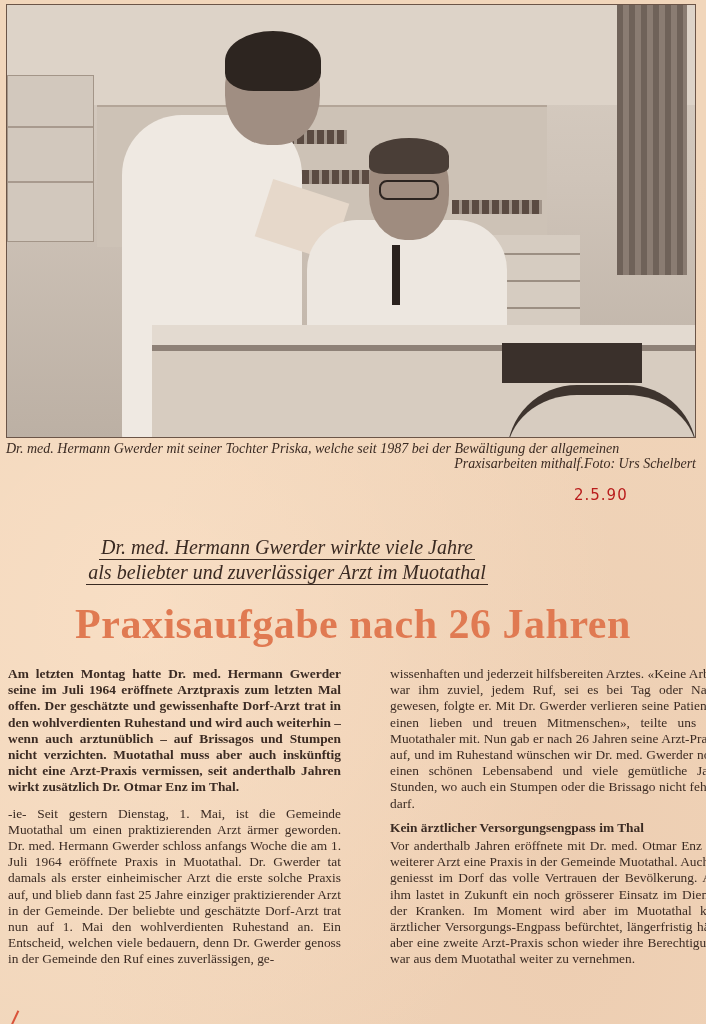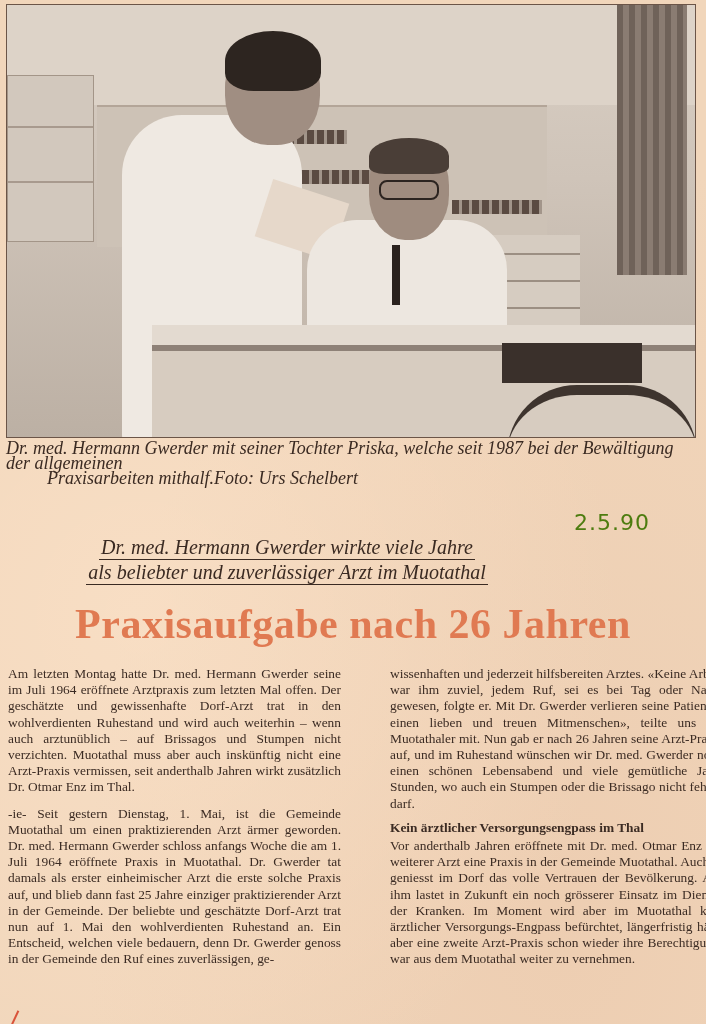--- a/index.html
+++ b/index.html
@@ -42,46 +42,46 @@
     .photo .glasses { position:absolute; left:372px; top:175px; width:56px; height:16px; border:2px solid #2c2420; border-radius:8px; }
     .photo .tie { position:absolute; left:385px; top:240px; width:8px; height:60px; background:#2a221e; }
     .photo .desk { position:absolute; left:145px; top:340px; width:560px; height:95px; background:#d7ccc0; border-top:6px solid #8e8177; }
     .photo .desk-top { position:absolute; left:145px; top:320px; width:560px; height:24px; background:#e3dad0; }
     .photo .box { position:absolute; left:495px; top:338px; width:140px; height:40px; background:#3a302b; }
     .photo .chair { position:absolute; left:500px; top:380px; width:190px; height:60px; border-top:10px solid #3e342e; border-radius:80px 80px 0 0; }
     .photo .paper-sheet { position:absolute; left:255px; top:185px; width:80px; height:60px; background:#e6d8ca; transform: rotate(18deg); }
 
     .caption {
       position:absolute; left:6px; top:441px; width:690px;
-      font-style: italic; font-size: 18px; line-height: 15px; color:#3a2a22;
+      font-style: italic; font-size: 14px; line-height: 15px; color:#3a2a22;
     }
     .caption .c1 { display:block; }
-    .caption .c2 { display:flex; justify-content: flex-start; margin-left: 41px; }
+    .caption .c2 { display:flex; justify-content: flex-end; margin-left: 41px; }
     .handdate {
-      position:absolute; left:574px; top:510px;
-      font-family: "DejaVu Sans", sans-serif; font-size: 22px; color:#4d7c0f; letter-spacing: 1px;
+      position:absolute; left:574px; top:486px;
+      font-family: "DejaVu Sans", sans-serif; font-size: 15px; color:#b91c1c; letter-spacing: 1px;
     }
     .subhead {
       position:absolute; left:0; top:535px; width:574px; text-align:center;
       font-style: italic; font-size: 20px; line-height: 24px; color:#3a2a22;
     }
     .subhead span { display:inline-block; border-bottom: 1.5px solid #3a2a22; padding: 0 2px; }
     .headline {
       position:absolute; left:0; top:600px; width:706px; text-align:center;
       font-weight: bold; font-size: 42px; line-height: 48px; color:#e07a52;
       letter-spacing: 0.5px;
     }
     .col {
       position:absolute; top:666px; width:333px;
       font-size: 13.4px; line-height: 16.2px; text-align: justify; color:#3b2b23;
       hyphens: manual;
     }
     .col.left { left:8px; }
     .col.right { left:362px;margin-left:28px; }
-    .lead { font-weight: normal; margin: 0 0 10px 0; }
+    .lead { font-weight: bold; margin: 0 0 10px 0; }
     .body-p { margin: 0; }
     .subheading { font-weight: bold; text-align: left; margin: 8px 0 2px 0; }
     .redmark { position:absolute; left:14px; top:1010px; width:2px; height:16px; background:#d9533a; transform: rotate(25deg); }
   </style>
 </head>
 <body>
 
 <div class="paper"></div>
 
 <div class="photo" title="Dr. Hermann Gwerder seated at desk with his daughter Priska standing beside him in a medical practice">

